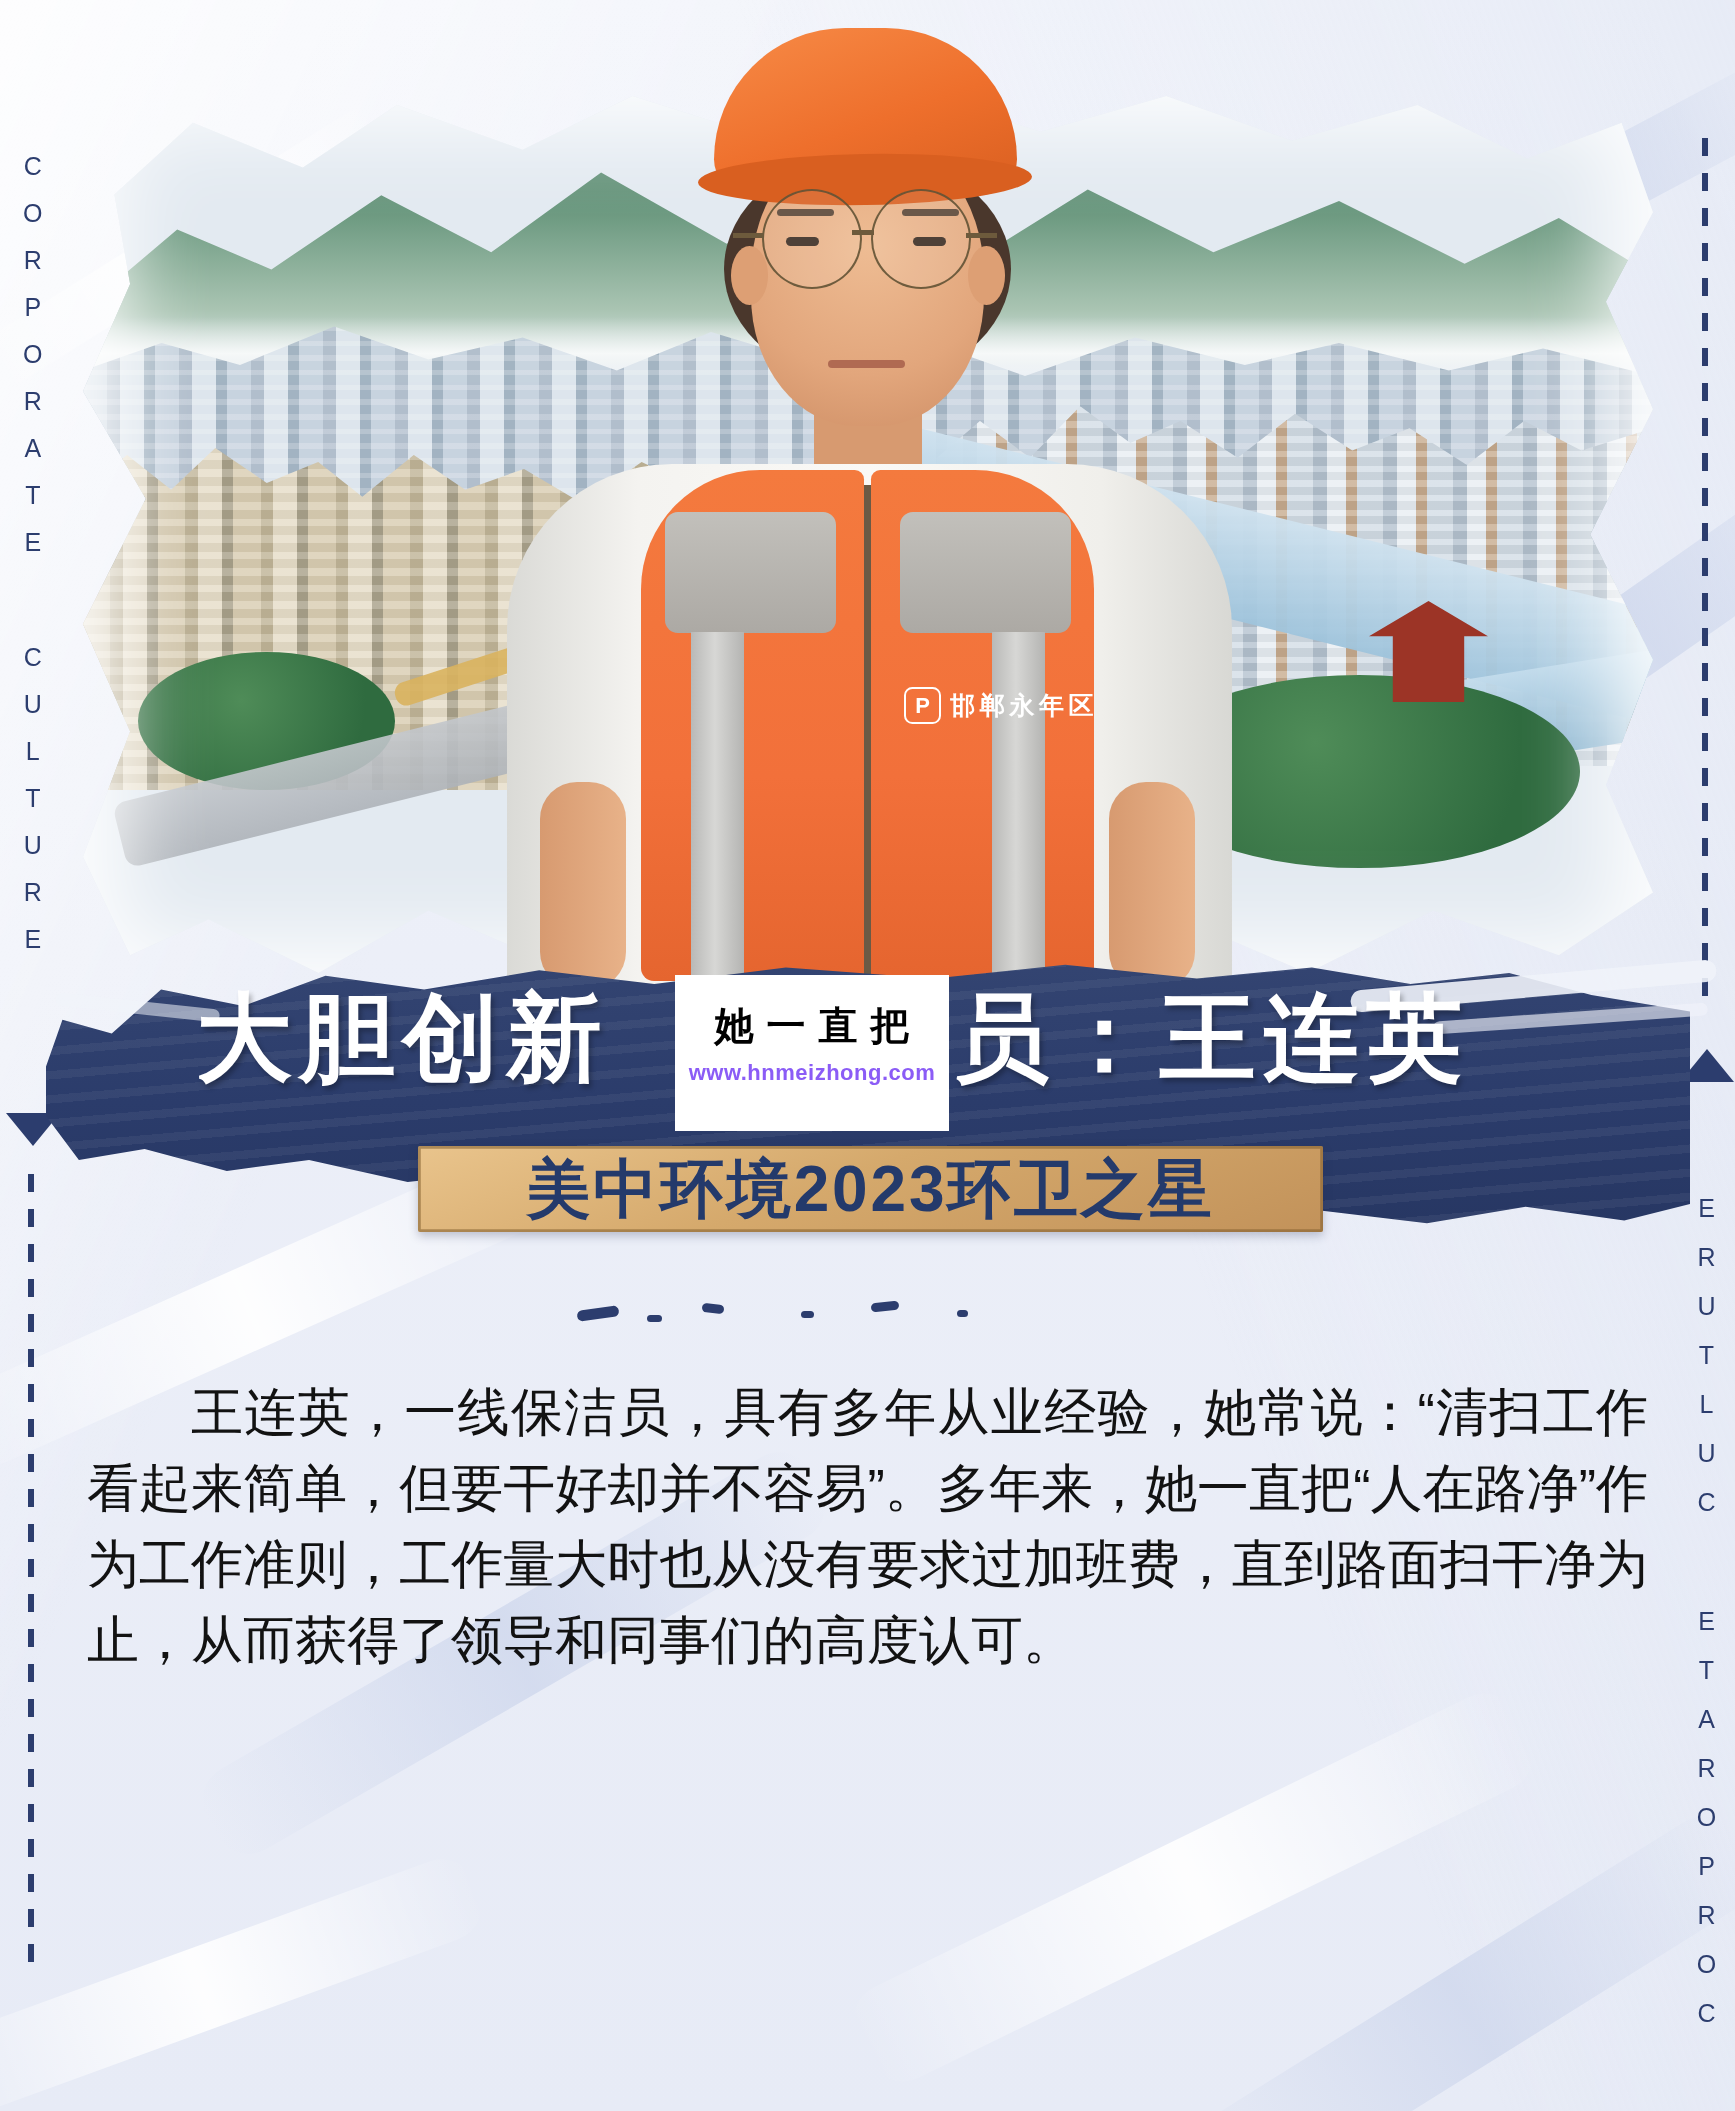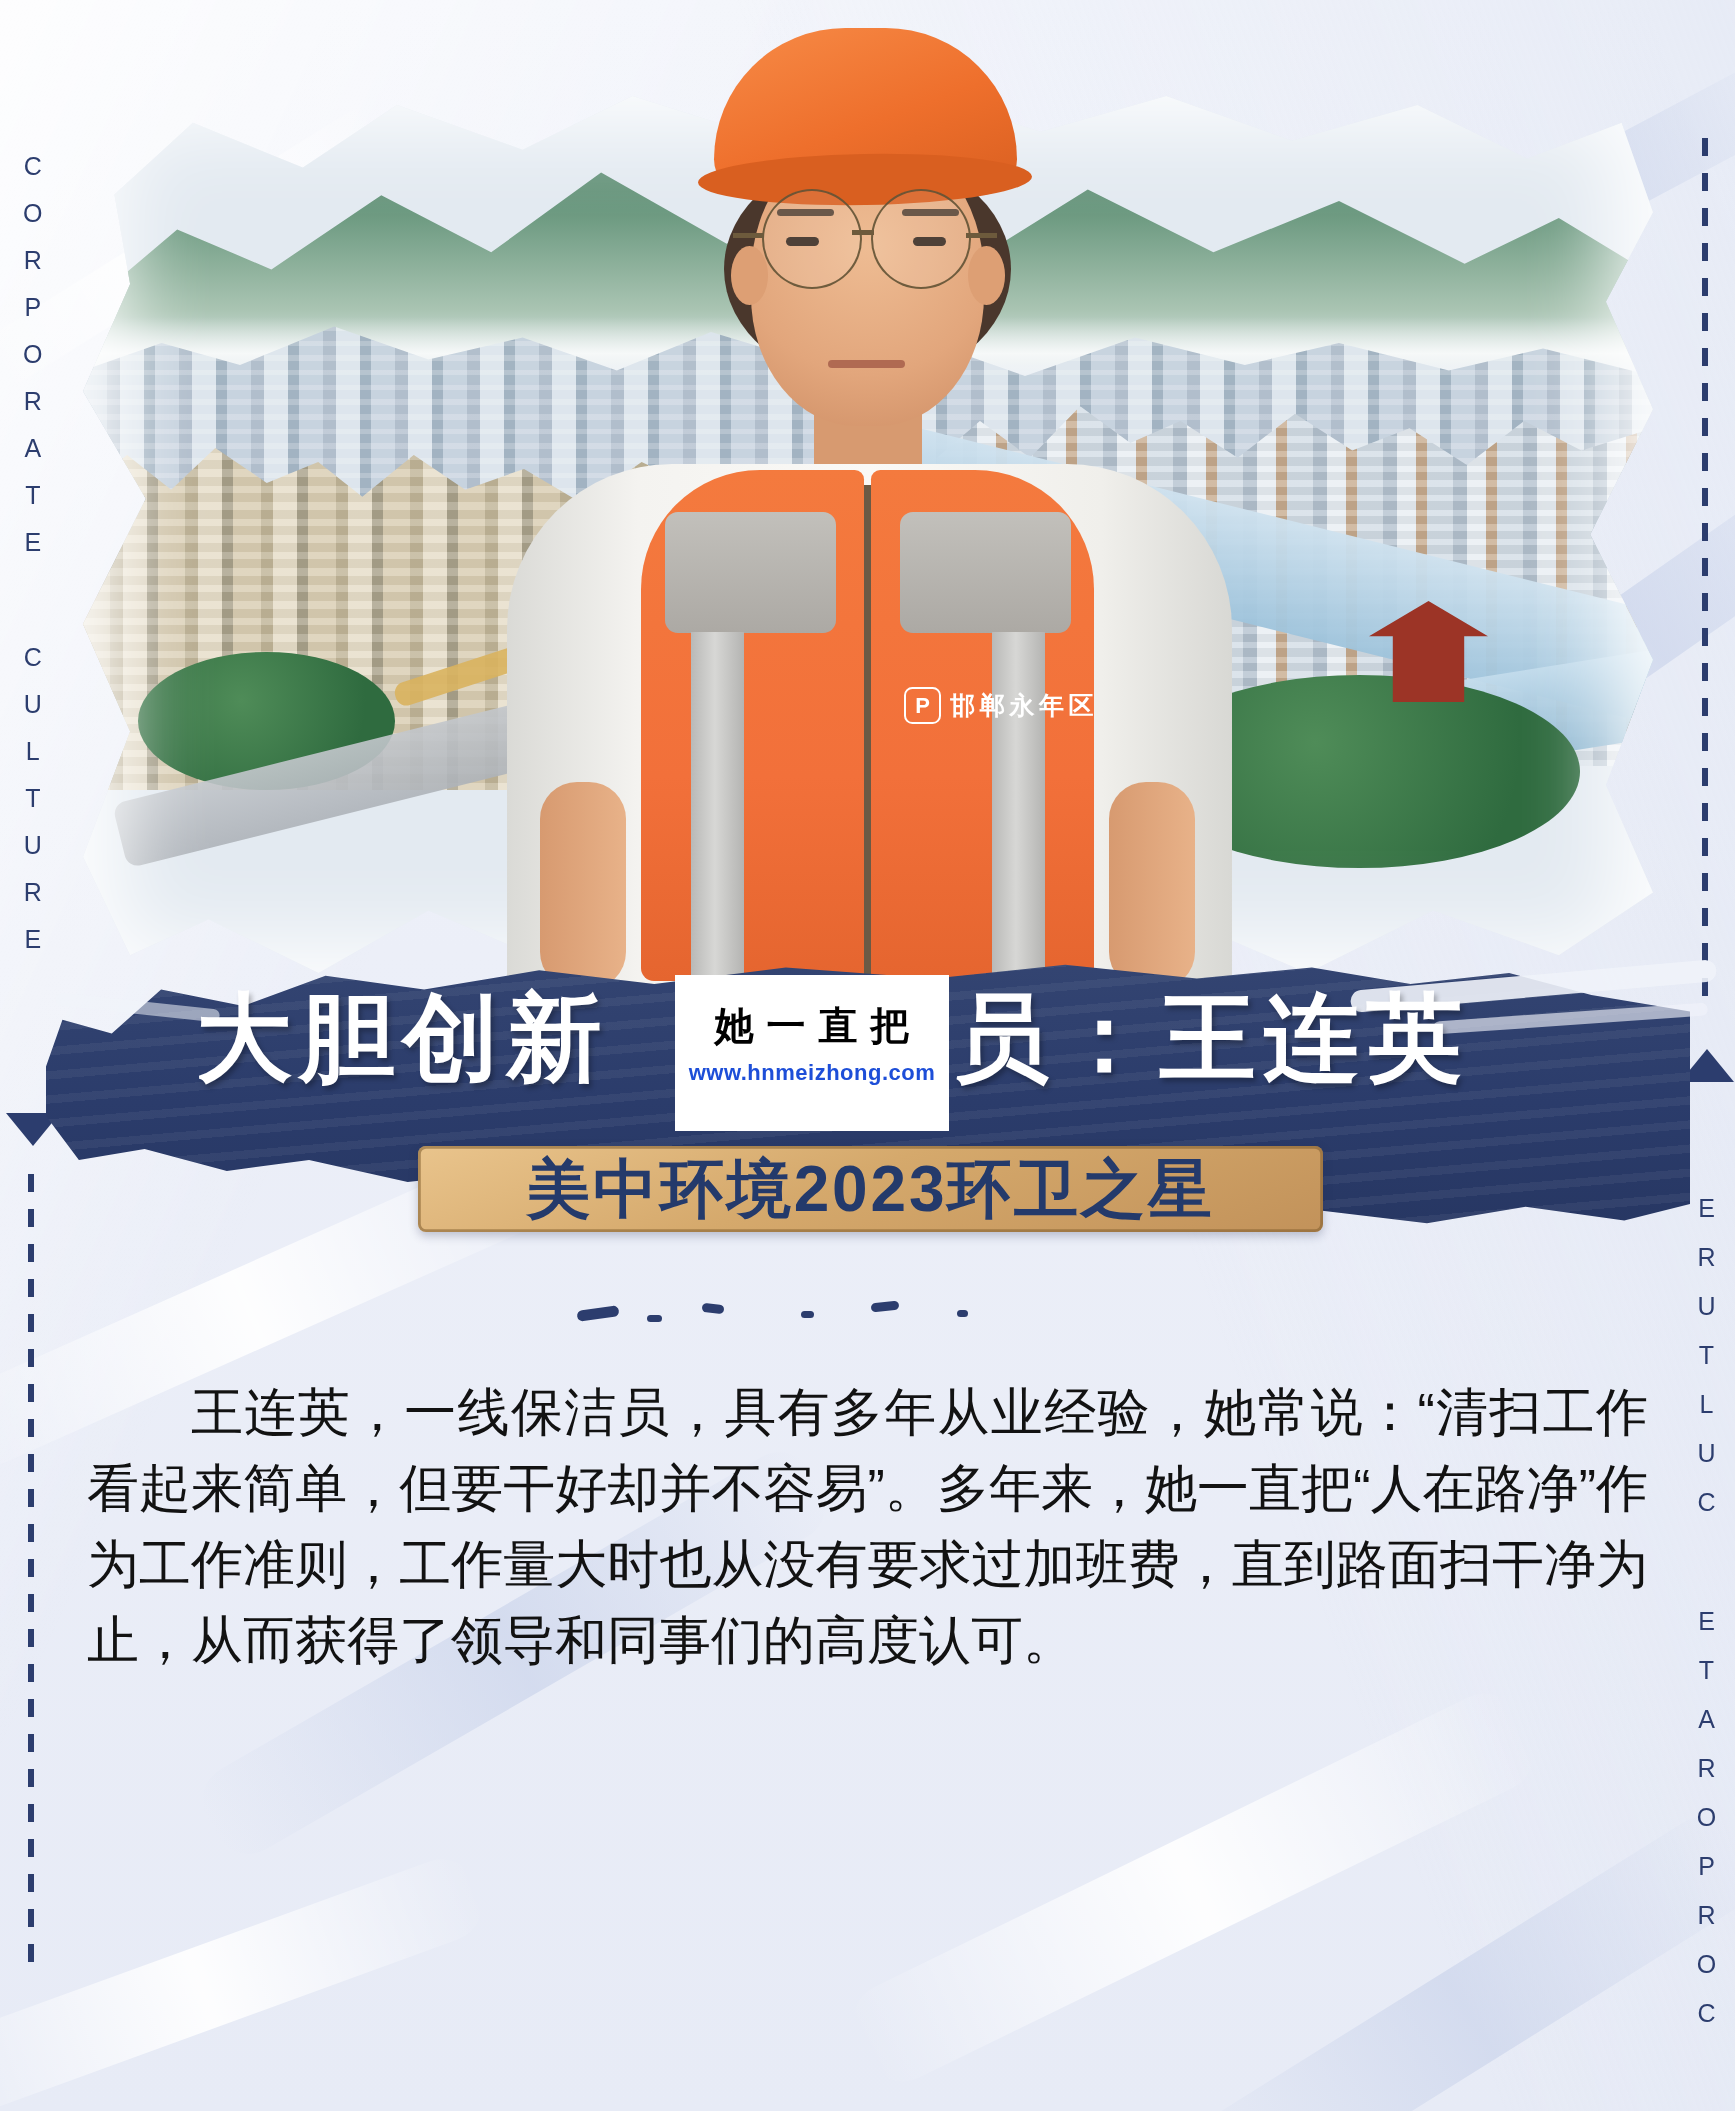--- a/index.html
+++ b/index.html
@@ -103,23 +103,23 @@
     clip-path:polygon(0% 42%,1% 25%,4% 30%,7% 14%,12% 20%,17% 9%,23% 14%,30% 7%,37% 12%,45% 6%,54% 10%,62% 5%,70% 10%,77% 6%,83% 12%,89% 8%,94% 16%,100% 22%,100% 92%,96% 98%,90% 93%,84% 99%,77% 94%,70% 98%,64% 92%,58% 96%,52% 88%,46% 92%,40% 84%,34% 88%,28% 80%,22% 84%,16% 76%,11% 80%,6% 72%,2% 76%,0% 60%);}
   .banner-streak{position:absolute;background:rgba(240,243,250,.9);border-radius:18.4px;z-index:4;}
   .splat{position:absolute;background:#2c3d6e;border-radius:7.3px;z-index:3;}
   .title-seg{position:absolute;top:979px;height:119px;line-height:119px;z-index:4;
     color:#ffffff;font-size:96px;font-weight:900;letter-spacing:7.3px;
     font-family:"Liberation Serif", serif;text-shadow:2.8px 3.7px 5.5px rgba(0,0,0,.28);white-space:nowrap;}
   
   #watermark{left:675px;top:975px;width:274px;height:156px;background:#ffffff;z-index:5;
     display:flex;flex-direction:column;align-items:center;justify-content:flex-start;padding-top:24px;box-sizing:border-box;}
   #watermark .wm-brand{color:#000;font-size:39px;font-weight:900;letter-spacing:13px;text-indent:13px;}
-  #watermark .wm-url{color:#1d4ed8;font-size:22px;font-weight:700;letter-spacing:0.5px;margin-top:7.3px;}
-  
-  #gold-banner{left:418px;top:1146px;width:905px;height:86px;border-radius:8px;z-index:5;
+  #watermark .wm-url{color:#8b5cf6;font-size:22px;font-weight:700;letter-spacing:0.5px;margin-top:7.3px;}
+  
+  #gold-banner{left:418px;top:1146px;width:905px;height:86px;border-radius:2px;z-index:5;
     background:linear-gradient(160deg,#e9c48c 0%,#d5a96c 45%,#c2925a 100%);
     box-shadow:inset 0 0 0 2.8px rgba(128,92,46,.55), 0 3.7px 9.2px rgba(30,40,80,.25);
     display:flex;align-items:center;justify-content:center;}
   #gold-banner .award-text{color:#243a6b;font-size:64px;font-weight:800;letter-spacing:2.8px;white-space:nowrap;}
   
   #article{left:87px;top:1374px;width:1561px;z-index:2;color:#121212;}
   #article p{margin:0;font-size:52px;line-height:76px;font-weight:500;
     text-align:justify;text-indent:2em;letter-spacing:0;}
 </style>
 </head>

